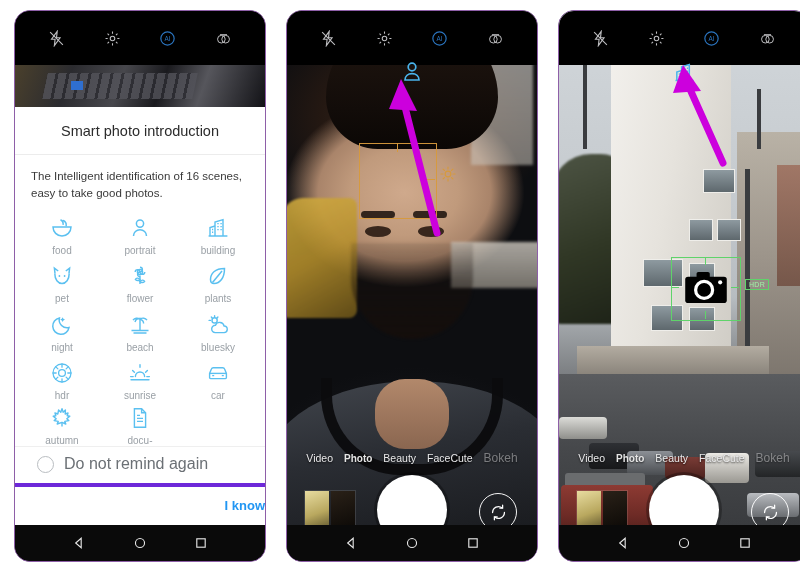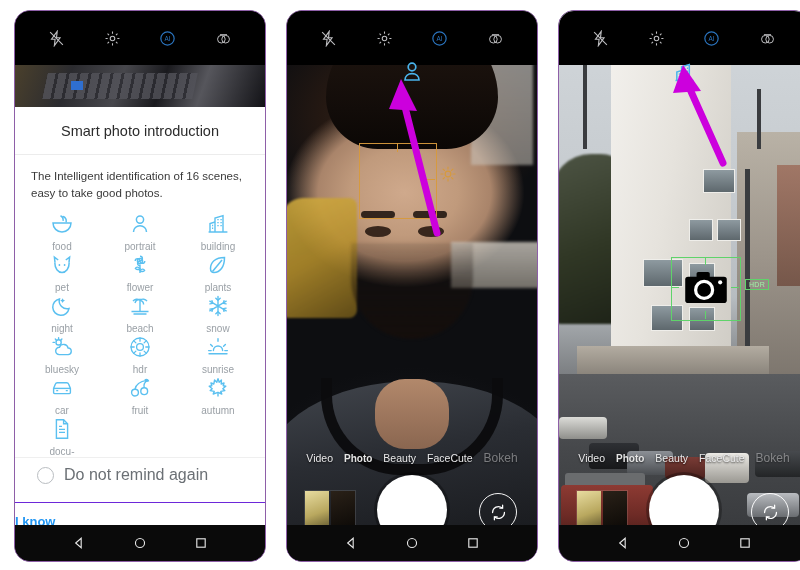--- a/index.html
+++ b/index.html
@@ -178,22 +178,22 @@
   .cell{display:flex;flex-direction:column;align-items:center;justify-content:center;gap:4px;}
   .cell .gi{width:26px;height:26px;display:flex;align-items:center;justify-content:center;}
   .cell .gl{font-size:10px;color:#9aa0a6;}
   .remind{
     display:flex;align-items:center;gap:10px;padding:8px 22px 10px;
     border-top:1px solid #efefef;
   }
   .radio{width:15px;height:15px;border-radius:50%;border:1.4px solid #b9bdc1;flex:0 0 auto;}
   .remind .rl{font-size:16px;color:#6b7075;}
   .iknow{
-    border-top:1px solid #6d28d9;text-align:left;padding:11px 0 12px;
-    color:#2196f3;font-size:13px;font-weight:bold;margin-top:8px;
+    border-top:4px solid #6d28d9;text-align:right;padding:11px 0 12px;
+    color:#2196f3;font-size:13px;font-weight:bold;
   }
 </style>
 </head>
 <body>
 
 <div class="stage">
 
   <div class="phone p1">
    <div class="screen">
 
@@ -319,29 +319,20 @@
                 <svg viewBox="0 0 24 24" width="24" height="24" fill="none" stroke="#5bc0f0" stroke-width="1.4">
                   <path d="M12 6.2V17"></path>
                   <path d="M12 6.2C9.6 4.4 6.6 5 5 7.2M12 6.2c2.4-1.8 5.4-1.2 7 1M12 6.2C10 5 7.6 6.4 7 9M12 6.2c2 .4 3.6 2.4 3.6 4.4"></path>
                   <circle cx="12" cy="5.4" r="1" fill="#5bc0f0" stroke="none"></circle>
                   <path d="M3.5 17.5h17M5.5 20h13"></path>
                 </svg>
               </span>
           <span class="gl">beach</span>
         </div>
 
-        <div class="cell">
-          <span class="gi">
-                <svg viewBox="0 0 24 24" width="24" height="24" fill="none" stroke="#5bc0f0" stroke-width="1.4" stroke-linecap="round">
-                  <path d="M12 2.5v19M3.8 7.2l16.4 9.6M20.2 7.2 3.8 16.8"></path>
-                  <path d="M12 6.2 9.8 4.2M12 6.2l2.2-2M12 17.8l-2.2 2M12 17.8l2.2 2M6.6 9.4 3.9 9.9M6.6 9.4 6 6.7M17.4 14.6l2.7-.5M17.4 14.6l.6 2.7M6.6 14.6l-2.7.5M6.6 14.6 6 17.3M17.4 9.4l2.7.5M17.4 9.4 18 6.7"></path>
-                </svg>
-              </span>
-          <span class="gl">snow</span>
-        </div>
 
         <div class="cell">
           <span class="gi">
                 <svg viewBox="0 0 24 24" width="24" height="24" fill="none" stroke="#5bc0f0" stroke-width="1.4">
                   <circle cx="8.6" cy="7.4" r="2.6"></circle>
                   <path d="M8.6 2.8v1.3M4.4 7.4H3.1M11.9 4.1 11 5M5.3 4.1 6.2 5" stroke-linecap="round"></path>
                   <path d="M9.2 19.6h8.6a3.3 3.3 0 0 0 .3-6.6 4.5 4.5 0 0 0-8.6-.7 3.6 3.6 0 0 0-.3 7.3z"></path>
                 </svg>
               </span>
           <span class="gl">bluesky</span>
@@ -373,31 +364,20 @@
           <span class="gi">
                 <svg viewBox="0 0 24 24" width="24" height="24" fill="none" stroke="#5bc0f0" stroke-width="1.4">
                   <path d="M3.6 16.6v-4.2l1.8-4.4a2 2 0 0 1 1.9-1.3h9.4a2 2 0 0 1 1.9 1.3l1.8 4.4v4.2a1 1 0 0 1-1 1H4.6a1 1 0 0 1-1-1z"></path>
                   <path d="M3.8 12.4h16.4"></path>
                   <path d="M6.2 14.6h2M15.8 14.6h2"></path>
                 </svg>
               </span>
           <span class="gl">car</span>
         </div>
 
-        <div class="cell">
-          <span class="gi">
-                <svg viewBox="0 0 24 24" width="24" height="24" fill="none" stroke="#5bc0f0" stroke-width="1.4">
-                  <circle cx="7" cy="16.6" r="3.4"></circle>
-                  <circle cx="16.2" cy="15.2" r="3.4"></circle>
-                  <path d="M7 13.2C8 8.6 12 5.4 18.6 4.4M16.2 11.8C15.4 8.6 17 5.8 19.6 4.6"></path>
-                  <path d="M17.4 3.6c1.4-.4 2.6.2 3 1.2-1.4.6-2.6.2-3-1.2z"></path>
-                </svg>
-              </span>
-          <span class="gl">fruit</span>
-        </div>
 
         <div class="cell">
           <span class="gi">
                 <svg viewBox="0 0 24 24" width="24" height="24" fill="none" stroke="#5bc0f0" stroke-width="1.4" stroke-linejoin="round">
                   <path d="M12 20.5v-4.2"></path>
                   <path d="M12 16.3 7.2 18l1-2.6-4-.8 2-1.8-3-2.6 2.6-.4-.8-2.8 2.8 1L8.6 4l2.2 2.2L12 2.6l1.2 3.6L15.4 4l-.2 4 2.8-1-.8 2.8 2.6.4-3 2.6 2 1.8-4 .8 1 2.6z"></path>
                 </svg>
               </span>
           <span class="gl">autumn</span>
         </div>

